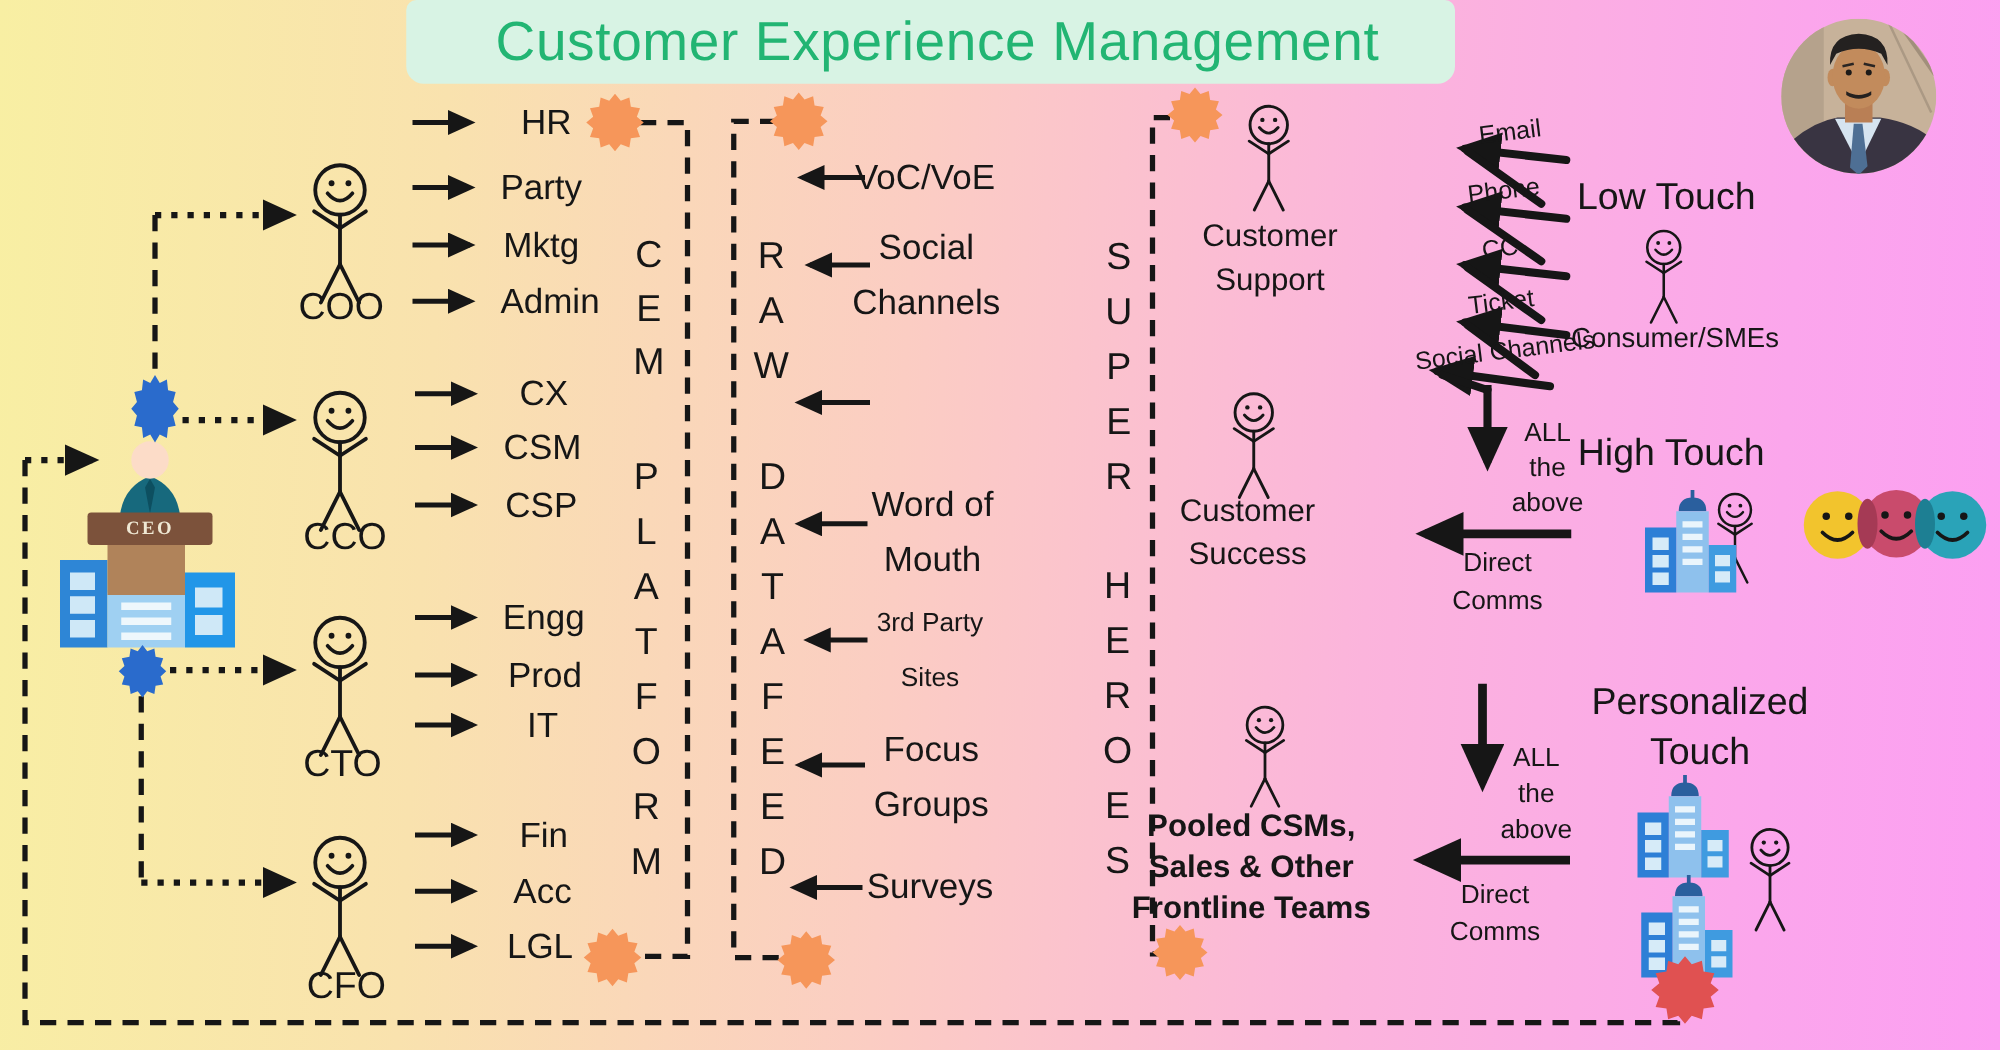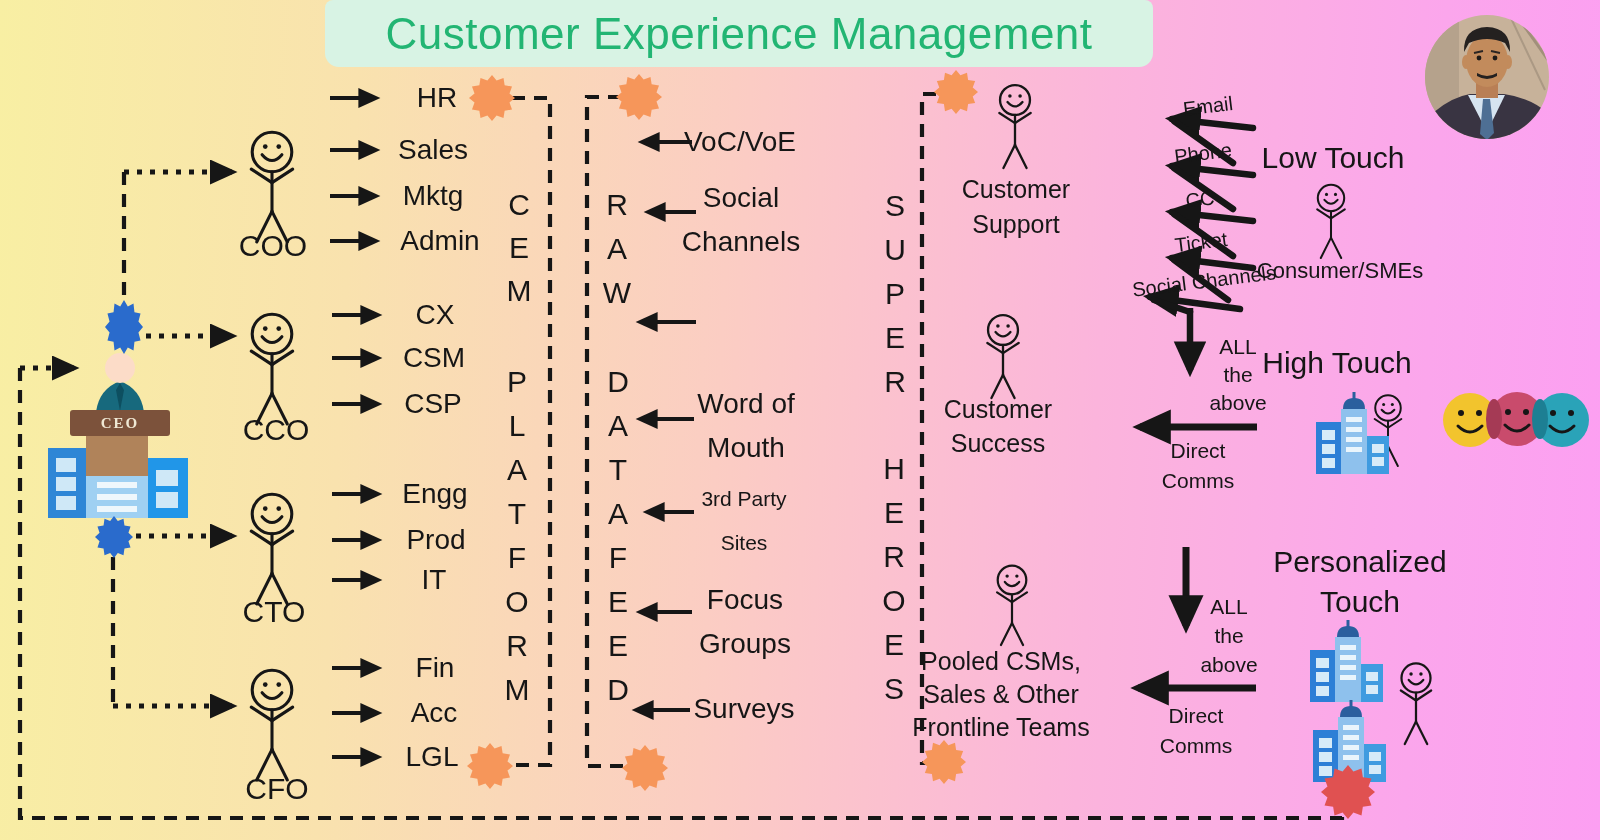--- a/index.html
+++ b/index.html
@@ -5,21 +5,21 @@
   html,body{margin:0;padding:0;background:#fff;}
   .stage{
     position:relative;width:1600px;height:840px;overflow:hidden;
     font-family:"Liberation Sans",sans-serif;
     background:linear-gradient(93deg,#f8efa3 0%,#f9e2ae 22%,#fbcdc3 45%,#fbb4dc 68%,#fba6ec 88%,#fc9ff2 100%);
   }
   svg.layer{position:absolute;left:0;top:0;}
   .title-pill{
     position:absolute;left:325px;top:0;width:828px;height:67px;
     background:#d8f3e4;border-radius:14px;border-top-left-radius:8px;border-top-right-radius:8px;
-    display:flex;align-items:center;justify-content:center;
+    display:flex;align-items:center;justify-content:center;padding-left:11px;
   }
   .title-pill span{font-size:44px;font-weight:500;color:#22b573;letter-spacing:.5px;}
   .lbl{
     position:absolute;transform:translate(-50%,-50%);
     text-align:center;white-space:pre-line;color:#161616;font-weight:500;line-height:1.2;
   }
   .rot{transform:translate(-50%,-50%) rotate(-7deg);}
   .serif{font-family:"Liberation Serif",serif;}
 </style>
 </head>
@@ -214,21 +214,21 @@
 <div class="title-pill">
   <span>Customer Experience Management</span>
 </div>
 
 <div class="lbl" style="left:273px;top:246px;font-size:30px;">COO</div>
 <div class="lbl" style="left:276px;top:430px;font-size:30px;">CCO</div>
 <div class="lbl" style="left:274px;top:612px;font-size:30px;">CTO</div>
 <div class="lbl" style="left:277px;top:789px;font-size:30px;text-align:right;">CFO</div>
 
 <div class="lbl" style="left:437px;top:98px;font-size:28px;">HR</div>
-<div class="lbl" style="left:433px;top:150px;font-size:28px;">Sales</div>
+<div class="lbl" style="left:433px;top:150px;font-size:28px;">Party</div>
 <div class="lbl" style="left:433px;top:196px;font-size:28px;">Mktg</div>
 <div class="lbl" style="left:440px;top:241px;font-size:28px;">Admin</div>
 <div class="lbl" style="left:435px;top:315px;font-size:28px;">CX</div>
 <div class="lbl" style="left:434px;top:358px;font-size:28px;">CSM</div>
 <div class="lbl" style="left:433px;top:404px;font-size:28px;">CSP</div>
 <div class="lbl" style="left:435px;top:494px;font-size:28px;">Engg</div>
 <div class="lbl" style="left:436px;top:540px;font-size:28px;">Prod</div>
 <div class="lbl" style="left:434px;top:580px;font-size:28px;">IT</div>
 <div class="lbl" style="left:435px;top:668px;font-size:28px;">Fin</div>
 <div class="lbl" style="left:434px;top:713px;font-size:28px;">Acc</div>
@@ -276,21 +276,21 @@
 <div class="lbl" style="left:744px;top:521px;font-size:21px;line-height:44px;">3rd Party
 Sites</div>
 <div class="lbl" style="left:745px;top:622px;font-size:28px;line-height:44px;">Focus
 Groups</div>
 <div class="lbl" style="left:744px;top:709px;font-size:28px;line-height:44px;">Surveys</div>
 
 <div class="lbl" style="left:1016px;top:207px;font-size:25px;line-height:35px;">Customer
 Support</div>
 <div class="lbl" style="left:998px;top:426px;font-size:25px;line-height:34px;">Customer
 Success</div>
-<div class="lbl" style="left:1001px;top:694px;font-size:25px;line-height:33px;">Pooled CSMs,
+<div class="lbl" style="left:1001px;top:694px;font-size:25px;line-height:33px;font-weight:bold;">Pooled CSMs,
 Sales &amp; Other
 Frontline Teams</div>
 
 <div class="lbl rot" style="left:1208px;top:106px;font-size:20px;">Email</div>
 <div class="lbl rot" style="left:1203px;top:153px;font-size:20px;">Phone</div>
 <div class="lbl rot" style="left:1200px;top:199px;font-size:20px;">CC</div>
 <div class="lbl rot" style="left:1201px;top:242px;font-size:20px;">Ticket</div>
 <div class="lbl rot" style="left:1204px;top:281px;font-size:20px;white-space:nowrap;">Social Channels</div>
 
 <div class="lbl" style="left:1238px;top:375px;font-size:21px;line-height:28px;">ALL

